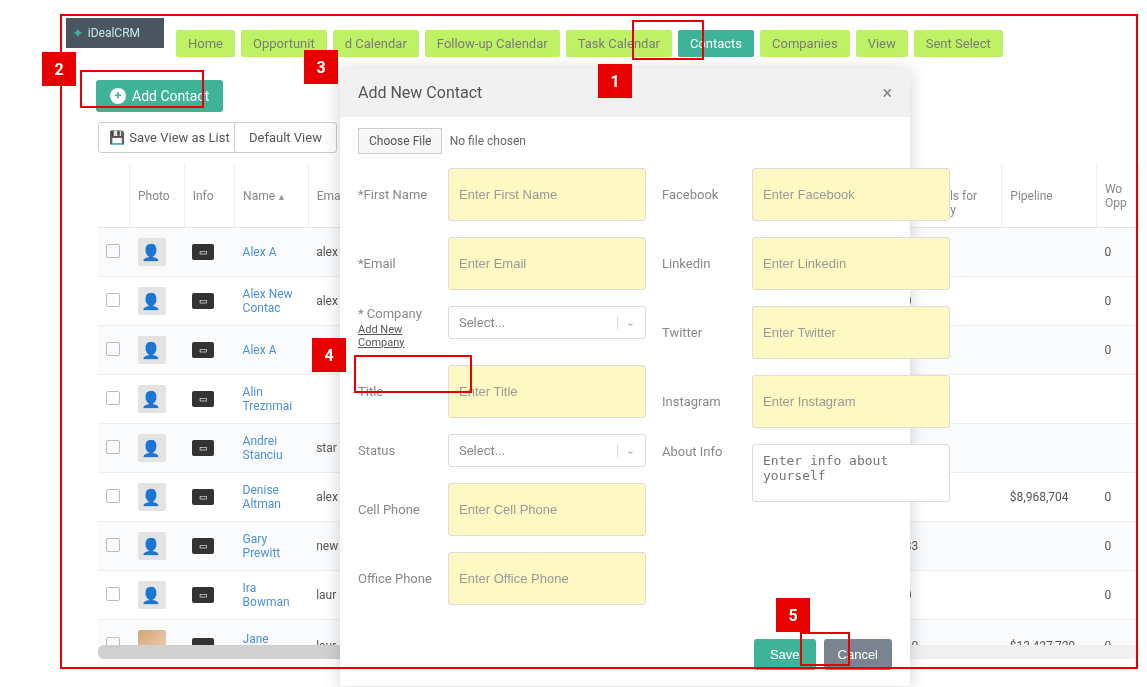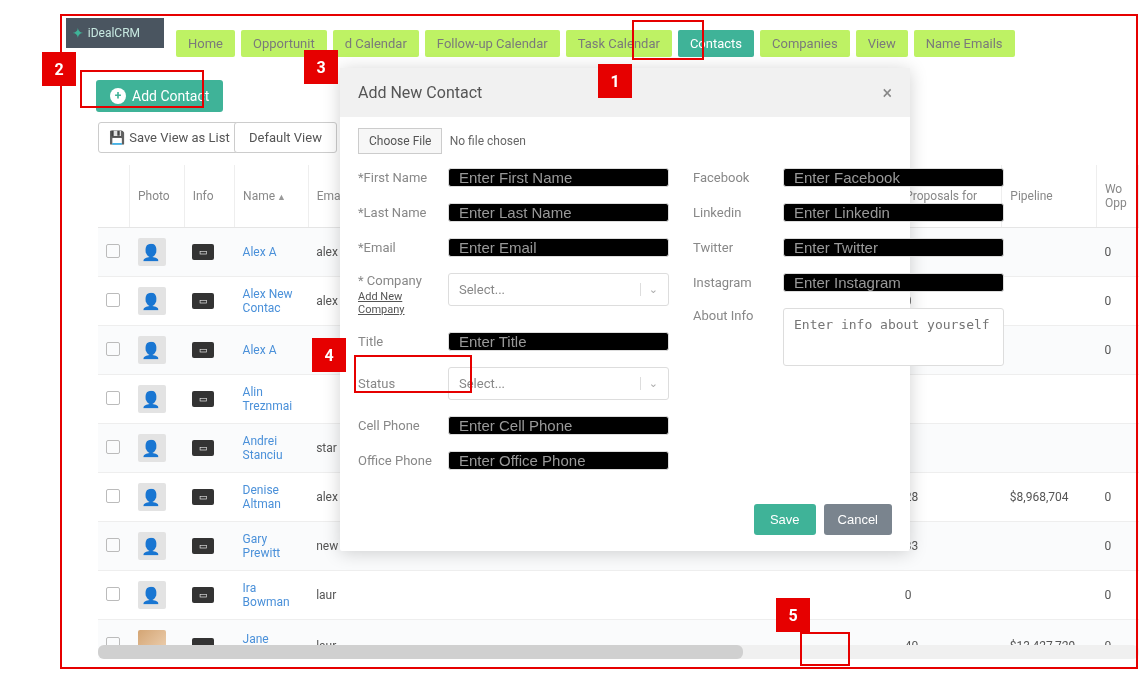--- a/index.html
+++ b/index.html
@@ -41,25 +41,25 @@
 
 
 .modal { position: absolute; left: 340px; top: 68px; width: 570px; background: #fff; box-shadow: 0 2px 18px rgba(0,0,0,0.18); border-radius: 2px; z-index: 100; }
 .modal-header { background: #f1f1f1; padding: 14px 18px; display: flex; justify-content: space-between; align-items: center; }
 .modal-title { font-size: 16px; color: #555; }
 .modal-close { color: #888; font-size: 18px; cursor: pointer; }
 .modal-body { padding: 16px 18px 10px 18px; }
 .file-row { margin-bottom: 20px; }
 .choose-file { border: 1px solid #ccc; background: #f7f7f7; padding: 5px 10px; font-size: 12px; cursor: pointer; }
 .no-file { font-size: 12px; color: #666; margin-left: 4px; }
-.form-cols { display: flex; gap: 24px; }
+.form-cols { display: flex; gap: 16px; }
 .form-col { flex: 1; }
 .form-row { display: flex; align-items: center; margin-bottom: 16px; }
 .form-label { width: 90px; color: #888; font-size: 13px; }
-.form-input { flex: 1; border: 1px solid #ddd; border-radius: 3px; padding: 0 10px; font-size: 15px; color: #888; background: #000000; }
+.form-input { flex: 1; border: 1px solid #ddd; border-radius: 3px; padding: 18px 10px; font-size: 13px; color: #888; background: #fef9c3; }
 .form-input::placeholder { color: #999; }
 .form-select { flex: 1; border: 1px solid #ddd; border-radius: 3px; padding: 8px 10px; font-size: 13px; color: #888; display: flex; justify-content: space-between; align-items: center; background: #fff; }
 .sel-arrow { border-left: 1px solid #ddd; padding-left: 8px; color: #aaa; font-size: 11px; }
 .add-company-link { font-size: 11px; color: #555; text-decoration: underline; cursor: pointer; display: block; margin-top: 2px; }
 .form-textarea { flex: 1; border: 1px solid #ddd; border-radius: 3px; padding: 8px 10px; font-size: 13px; color: #888; height: 58px; resize: none; }
 .modal-footer { padding: 8px 18px 16px; display: flex; justify-content: flex-end; gap: 8px; }
 .btn-save { background: #3fb398; color: #fff; padding: 8px 16px; border-radius: 3px; cursor: pointer; border: none; font-size: 13px; }
 .btn-cancel { background: #7a848e; color: #fff; padding: 8px 14px; border-radius: 3px; cursor: pointer; border: none; font-size: 13px; }
 
 .hscroll { position: absolute; left: 98px; right: 8px; bottom: 28px; height: 14px; background: #f0f0f0; border-radius: 6px; }
@@ -77,21 +77,21 @@
 
 <div class="nav" id="nav">
     <div class="nav-tab">Home</div>
     <div class="nav-tab">Opportunit</div>
     <div class="nav-tab">d Calendar</div>
     <div class="nav-tab">Follow-up Calendar</div>
     <div class="nav-tab">Task Calendar</div>
     <div class="nav-tab active">Contacts</div>
     <div class="nav-tab">Companies</div>
     <div class="nav-tab">View</div>
-    <div class="nav-tab">Name Emails</div>
+    <div class="nav-tab">Sent Select</div>
   </div>
 
 <div class="add-contact-btn">
   <span class="plus-circle">+</span>
   <span>Add Contact</span>
 </div>
 
 <div class="save-view-btn">
   <span>💾</span>
   <span>Save View as List</span>
@@ -223,24 +223,20 @@
       <span class="choose-file">Choose File</span>
       <span class="no-file">No file chosen</span>
     </div>
     <div class="form-cols">
       <div class="form-col">
         <div class="form-row">
           <div class="form-label">*First Name</div>
           <input class="form-input" placeholder="Enter First Name" style="">
         </div>
         <div class="form-row">
-          <div class="form-label">*Last Name</div>
-          <input class="form-input" placeholder="Enter Last Name" style="">
-        </div>
-        <div class="form-row">
           <div class="form-label">*Email</div>
           <input class="form-input" placeholder="Enter Email" style="">
         </div>
         <div class="form-row" style="align-items:flex-start;">
           <div class="form-label">
             <span>* Company</span>
             <span class="add-company-link">Add New Company</span>
           </div>
           <div class="form-select">
             <span>Select...</span>

